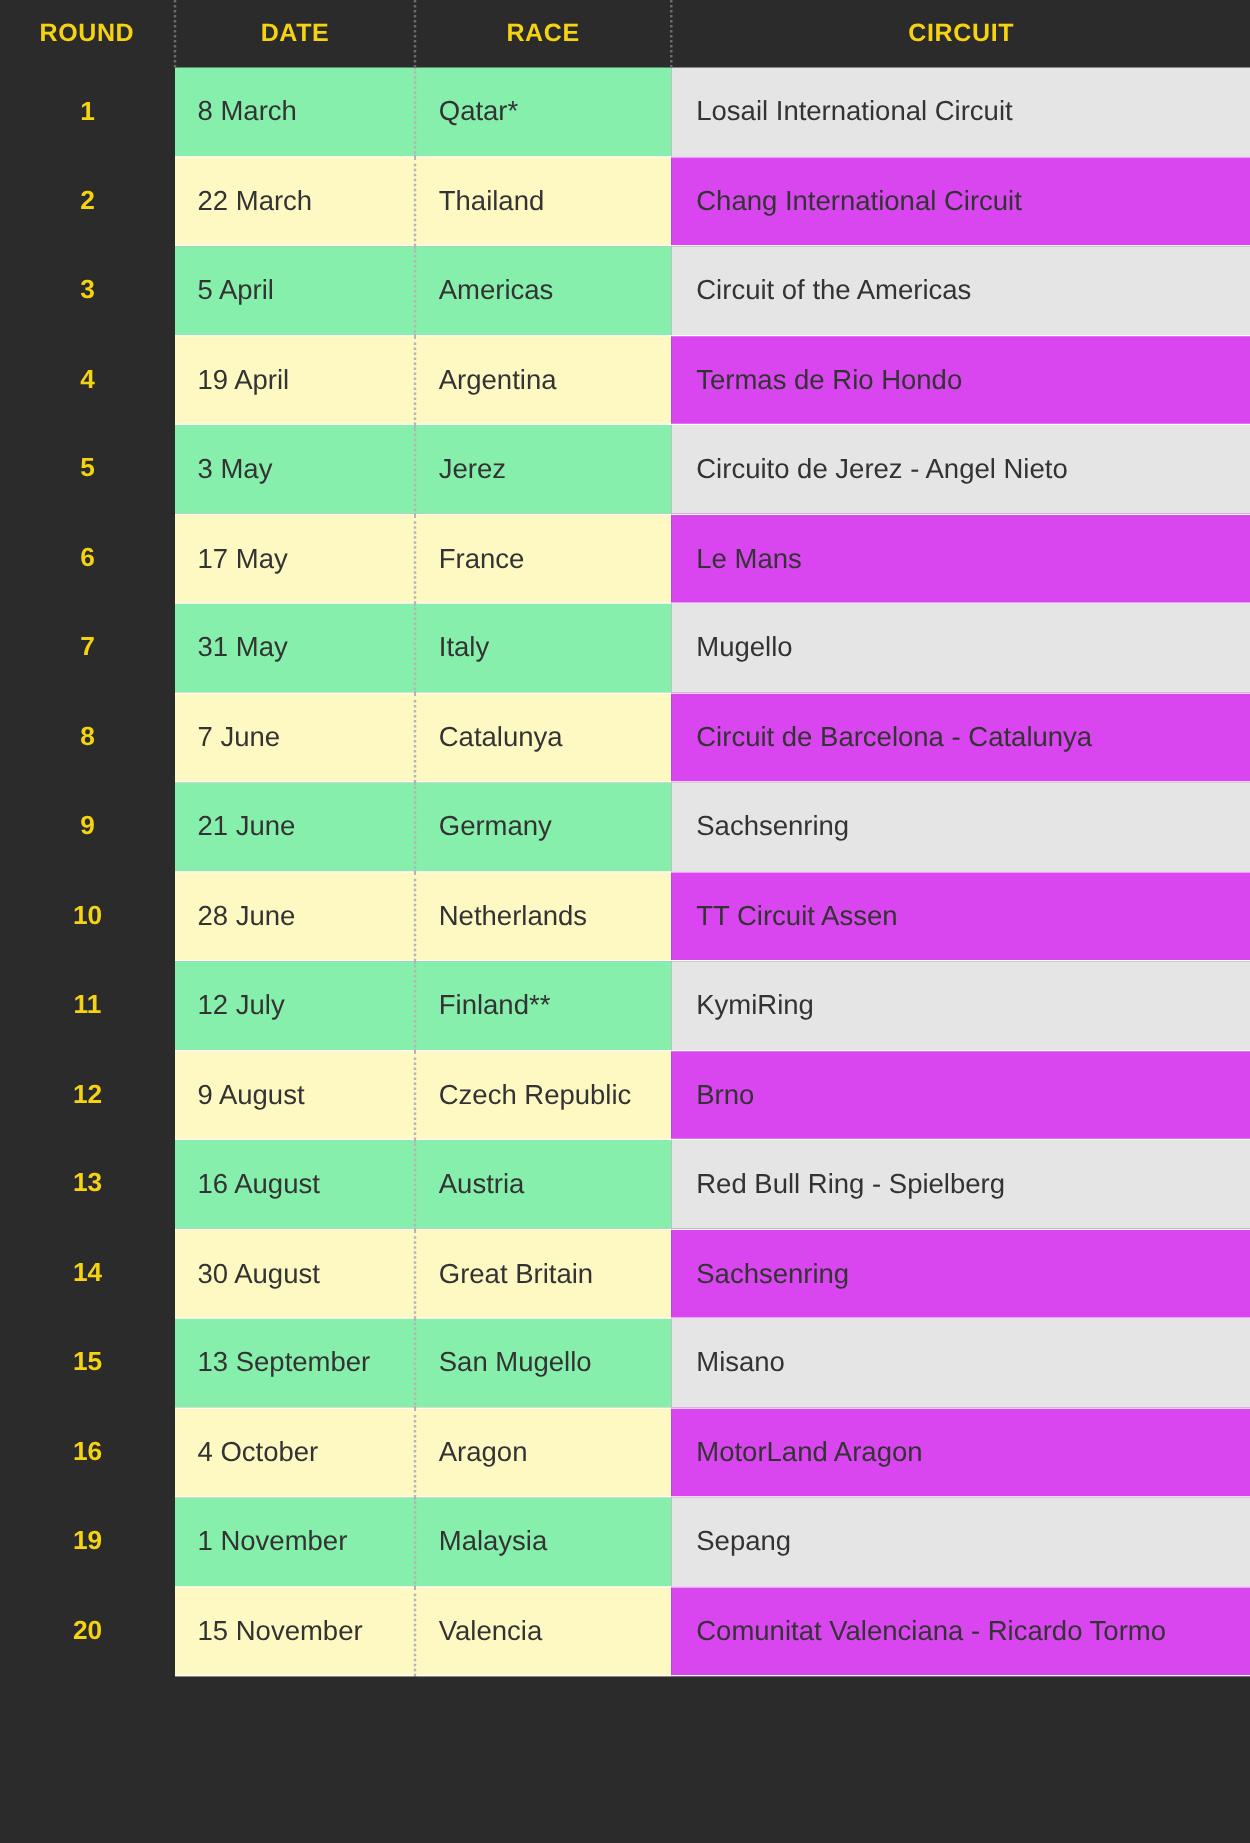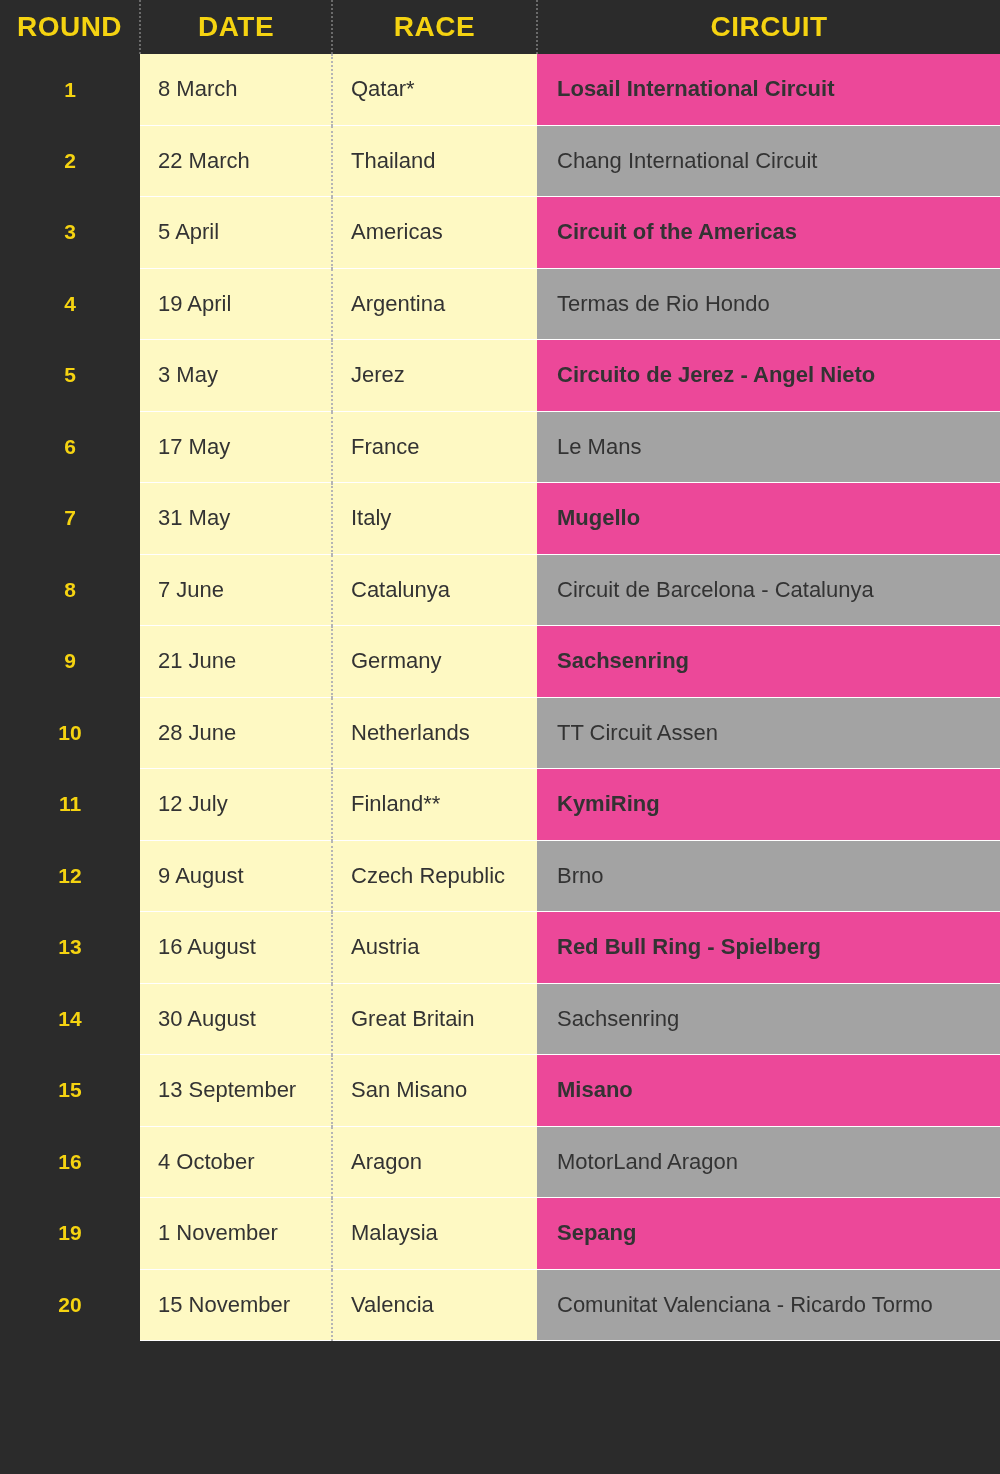--- a/index.html
+++ b/index.html
@@ -25,21 +25,21 @@
     table-layout: fixed;
   }
   table.schedule col.c-round { width: 140px; }
   table.schedule col.c-date  { width: 192px; }
   table.schedule col.c-race  { width: 205px; }
   table.schedule col.c-circuit { width: 463px; }
 
   thead th {
     background: #2b2b2b;
     color: #f5d311;
-    font-size: 28px;
+    font-size: 20px;
     font-weight: bold;
     letter-spacing: 0.5px;
     height: 54px;
     padding: 0;
     text-align: center;
     vertical-align: middle;
     font-family: "Liberation Sans", sans-serif;
   }
   thead th.h-date,
   thead th.h-race,
@@ -59,32 +59,31 @@
   tbody td.round {
     background: #2b2b2b;
     color: #f5d311;
     font-weight: bold;
     font-size: 21px;
     text-align: center;
     padding: 0;
   }
   tbody tr.odd td.date,
   tbody tr.odd td.race {
-    background: #fef9c3;
+    background: #86efac;
   }
   tbody tr.even td.date,
   tbody tr.even td.race {
     background: #fef9c3;
   }
   tbody tr.odd td.circuit {
-    background: #ec4899;
-    font-weight: bold;
+    background: #e5e5e5;
   }
   tbody tr.even td.circuit {
-    background: #a3a3a3;
+    background: #d946ef;
   }
   tbody td.date { border-right: 2px dotted #b5b5b5; }
   tbody td.race { border-right: 0; margin-top: 20px; }
   tbody td.circuit { padding-left: 20px; }
   tbody tr td.date,
   tbody tr td.race,
   tbody tr td.circuit {
     border-bottom: 1px solid #ffffff;
   }
 </style>
@@ -188,21 +187,21 @@
         </tr>
         <tr class="even">
           <td class="round">14</td>
           <td class="date">30 August</td>
           <td class="race">Great Britain</td>
           <td class="circuit">Sachsenring</td>
         </tr>
         <tr class="odd">
           <td class="round">15</td>
           <td class="date">13 September</td>
-          <td class="race">San Misano</td>
+          <td class="race">San Mugello</td>
           <td class="circuit">Misano</td>
         </tr>
         <tr class="even">
           <td class="round">16</td>
           <td class="date">4 October</td>
           <td class="race">Aragon</td>
           <td class="circuit">MotorLand Aragon</td>
         </tr>
         <tr class="odd">
           <td class="round">19</td>

